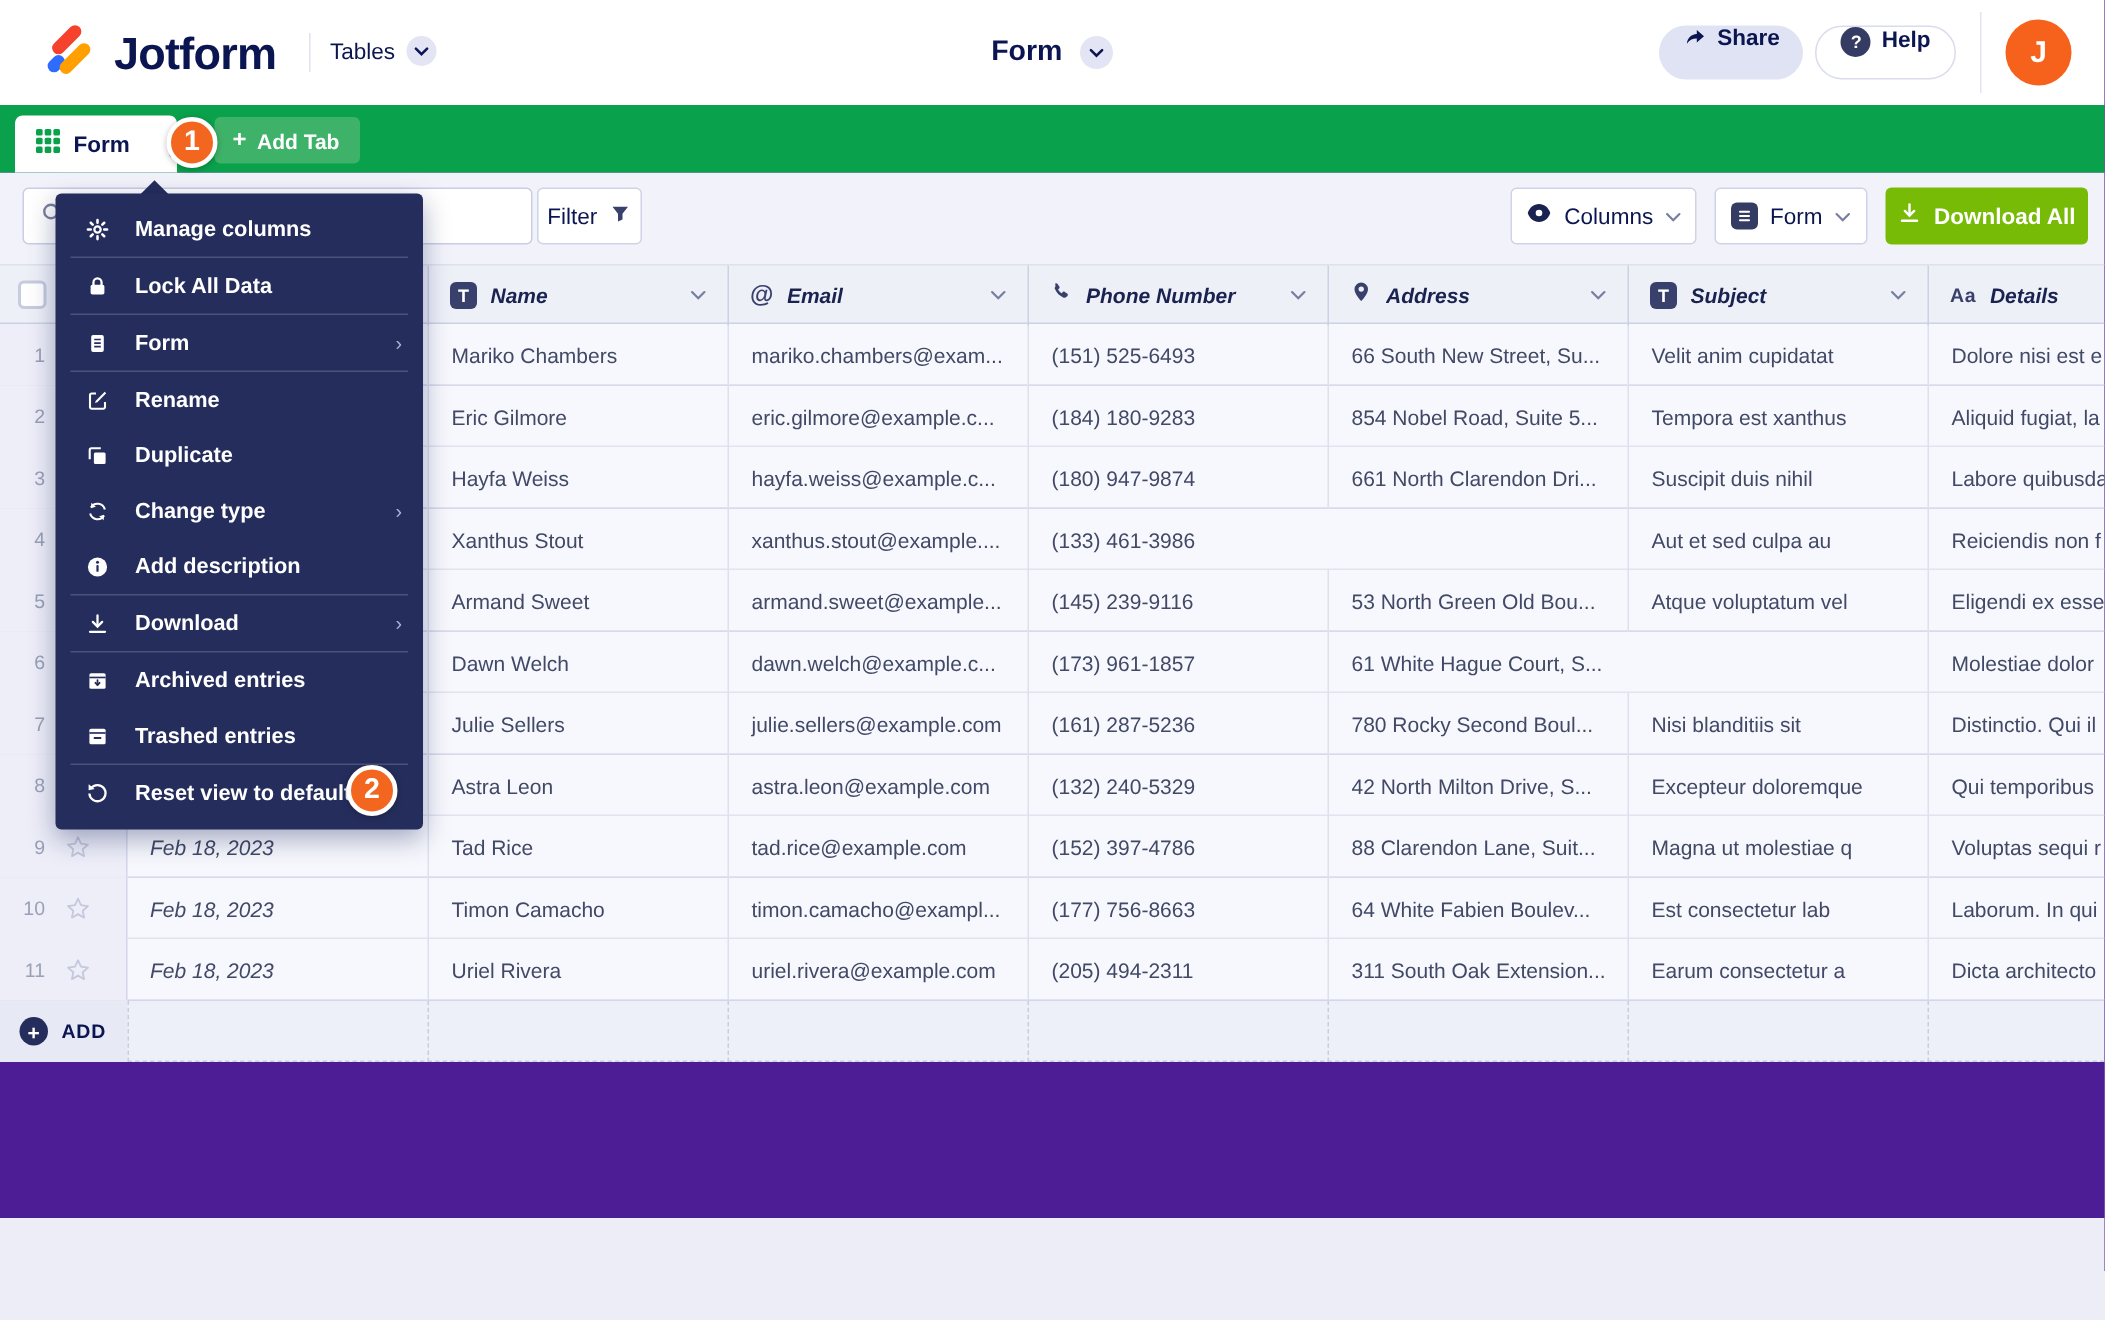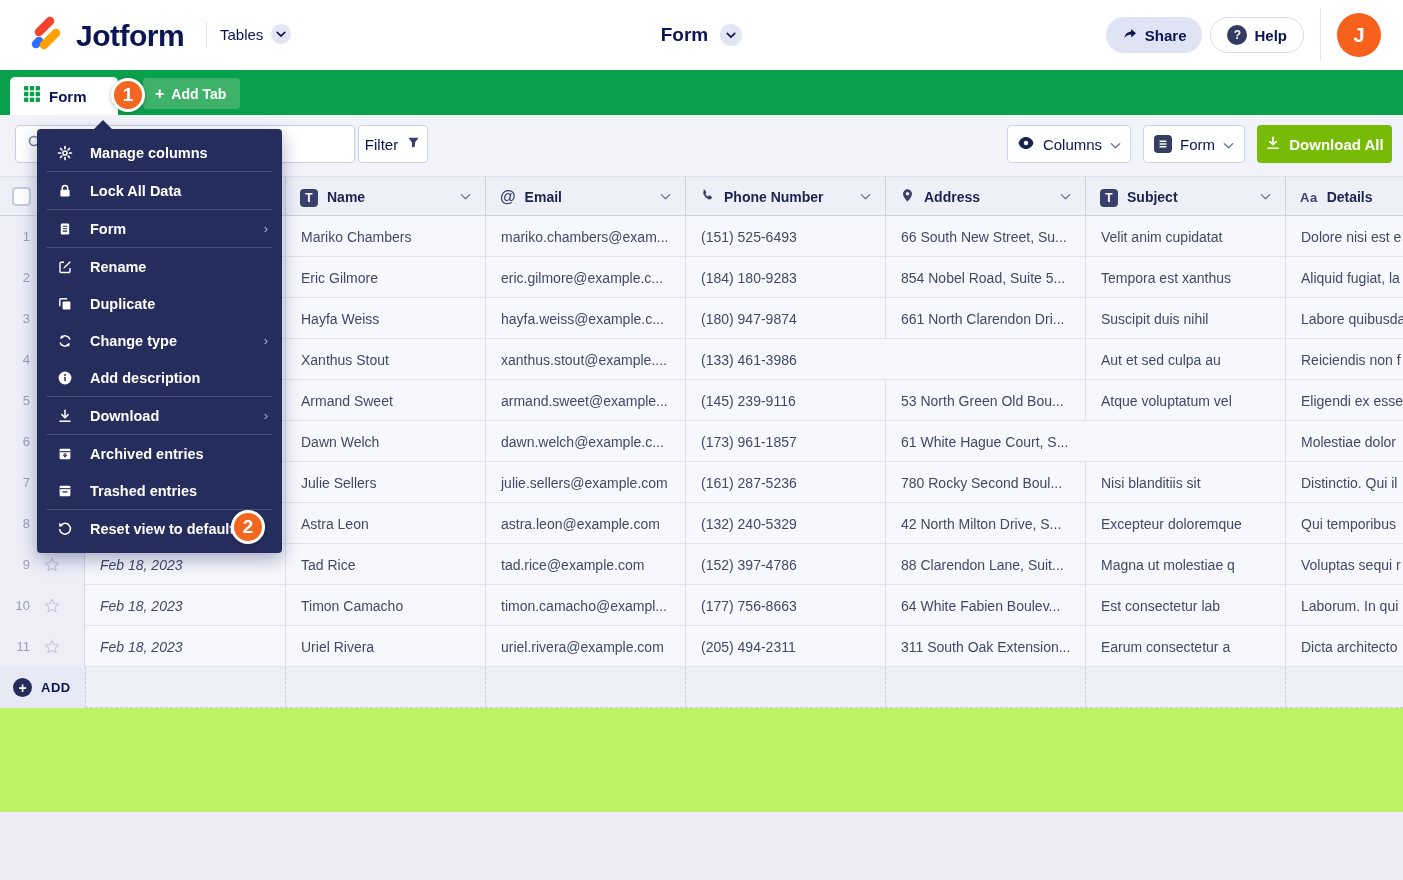--- a/index.html
+++ b/index.html
@@ -1,32 +1,32 @@
 <!DOCTYPE html>
 <html><head>
 <meta charset="utf-8">
 <style>
   * { margin:0; padding:0; box-sizing:border-box; }
   html,body { width:1403px; height:880px; }
   body { font-family:"Liberation Sans", sans-serif; background:#ecedf7; }
-  .app { position:relative; width:1403px; height:812px; overflow:hidden; background:#bef264; }
+  .app { position:relative; width:1403px; height:812px; overflow:hidden; background:#4c1d95; }
 
   
   .hdr { position:absolute; left:0; top:0; width:1403px; height:70px; background:#fff; z-index:20; }
   .logo-wrap { position:absolute; left:26px; top:14px; display:flex; align-items:center; gap:10px; }
   .brand { font-size:30px; font-weight:800; color:#0a1551; letter-spacing:-0.5px; }
   .hdr-div { position:absolute; left:206px; top:22px; width:1px; height:26px; background:#dfe2ef; }
   .tables-nav { position:absolute; left:220px; top:24px; display:flex; align-items:center; gap:8px; cursor:pointer; }
   .tables-nav span { font-size:15px; color:#0a1551; }
   .chev-circle { width:20px; height:20px; border-radius:50%; background:#e3e5f5; display:flex; align-items:center; justify-content:center; }
   .title-wrap { position:absolute; left:0; top:0; width:1403px; height:70px; display:flex; align-items:center; justify-content:center; gap:12px; pointer-events:none; }
   .title-wrap .page-title { font-size:19px; font-weight:700; color:#0a1551; pointer-events:auto; }
   .title-wrap .chev-circle { width:22px; height:22px; pointer-events:auto; }
   .hdr-right { position:absolute; right:22px; top:0; height:70px; display:flex; align-items:center; gap:8px; }
-  .pill { height:36px; border-radius:18px; display:flex; align-items:center; gap:7px; padding:0 16px; font-size:15px; font-weight:600; color:#0a1551; cursor:pointer; }
+  .pill { height:36px; border-radius:18px; display:flex; align-items:flex-start; gap:7px; padding:0 16px; font-size:15px; font-weight:600; color:#0a1551; cursor:pointer; }
   .share-pill { background:#e0e3f4; }
   .help-pill { background:#fff; border:1px solid #d9dcec; }
   .help-q { width:20px; height:20px; border-radius:50%; background:#343c63; color:#fff; font-size:12px; font-weight:700; display:flex; align-items:center; justify-content:center; }
   .hdr-vdiv { width:1px; height:54px; background:#e3e5f0; margin:0 8px; }
   .avatar { width:44px; height:44px; border-radius:50%; background:#f6621c; color:#fff; font-size:20px; font-weight:700; display:flex; align-items:center; justify-content:center; cursor:pointer; }
 
   
   .tabbar { position:absolute; left:0; top:70px; width:1403px; height:45px; background:#0aa14c; z-index:20; }
   .form-tab { position:absolute; left:10px; top:7px; width:108px; height:38px; background:#fff; border-radius:5px 5px 0 0; display:flex; align-items:center; padding-left:14px; gap:9px; cursor:pointer; }
   .form-tab .tab-label { font-size:15px; font-weight:600; color:#0a1551; }
@@ -47,21 +47,21 @@
   .btn { background:#fff; border:1px solid #ced3e8; border-radius:4px; height:38px; display:flex; align-items:center; justify-content:center; gap:8px; font-size:15px; color:#0a1551; cursor:pointer; }
   .filter-btn { position:absolute; left:358px; top:10px; width:70px; }
   .columns-btn { position:absolute; left:1007px; top:10px; width:124px; }
   .formview-btn { position:absolute; left:1143px; top:10px; width:102px; }
   .dlall-btn { position:absolute; left:1257px; top:10px; width:135px; height:38px; background:#78bb07; border:none; border-radius:4px; display:flex; align-items:center; justify-content:center; gap:8px; color:#fff; font-size:15px; font-weight:700; cursor:pointer; }
   .doc-chip { width:18px; height:18px; background:#343c63; border-radius:4px; display:inline-flex; align-items:center; justify-content:center; }
 
   
   .thead { position:absolute; left:0; top:176px; width:1403px; height:40px; background:#eef0f8; border-bottom:1px solid #ccd1e4; border-top:1px solid #dde0ee; z-index:4; }
   .th-cell { position:absolute; top:0; height:40px; display:flex; align-items:center; padding-left:14px; gap:9px; border-left:1px solid #ccd1e4; }
-  .th-label { font-size:14px; font-weight:600; color:#1a2250; flex:1; white-space:nowrap; overflow:hidden; }
+  .th-label { font-size:14px; font-weight:600; color:#1a2250; flex:1; white-space:nowrap; overflow:hidden;font-style:italic; }
   .th-chev { margin-right:14px; display:flex; cursor:pointer; }
   .hdr-checkbox { position:absolute; left:12px; top:10px; width:19px; height:19px; background:#fff; border:2px solid #c6cbde; border-radius:4px; cursor:pointer; }
   .chip-t { display:inline-flex; width:18px; height:18px; background:#39406b; color:#fff; border-radius:4px; align-items:center; justify-content:center; font-size:12px; font-weight:700; }
   .at { font-size:16px; font-weight:600; color:#39406b; }
   .aa { font-size:13px; font-weight:600; color:#39406b; letter-spacing:.5px; }
 
   .tbody { position:absolute; left:0; top:216px; width:1403px; z-index:3; }
   .trow { position:absolute; left:0; width:1403px; height:41px; background:#f7f8fd; border-bottom:1px solid #e0e3f0; }
   .rownum-col { position:absolute; left:0; top:0; width:85px; height:41px; background:#edeef8; border-right:1px solid #d4d8ea; display:flex; align-items:center; }
   .rownum { width:30px; text-align:right; font-size:13px; color:#9aa0b5; }

